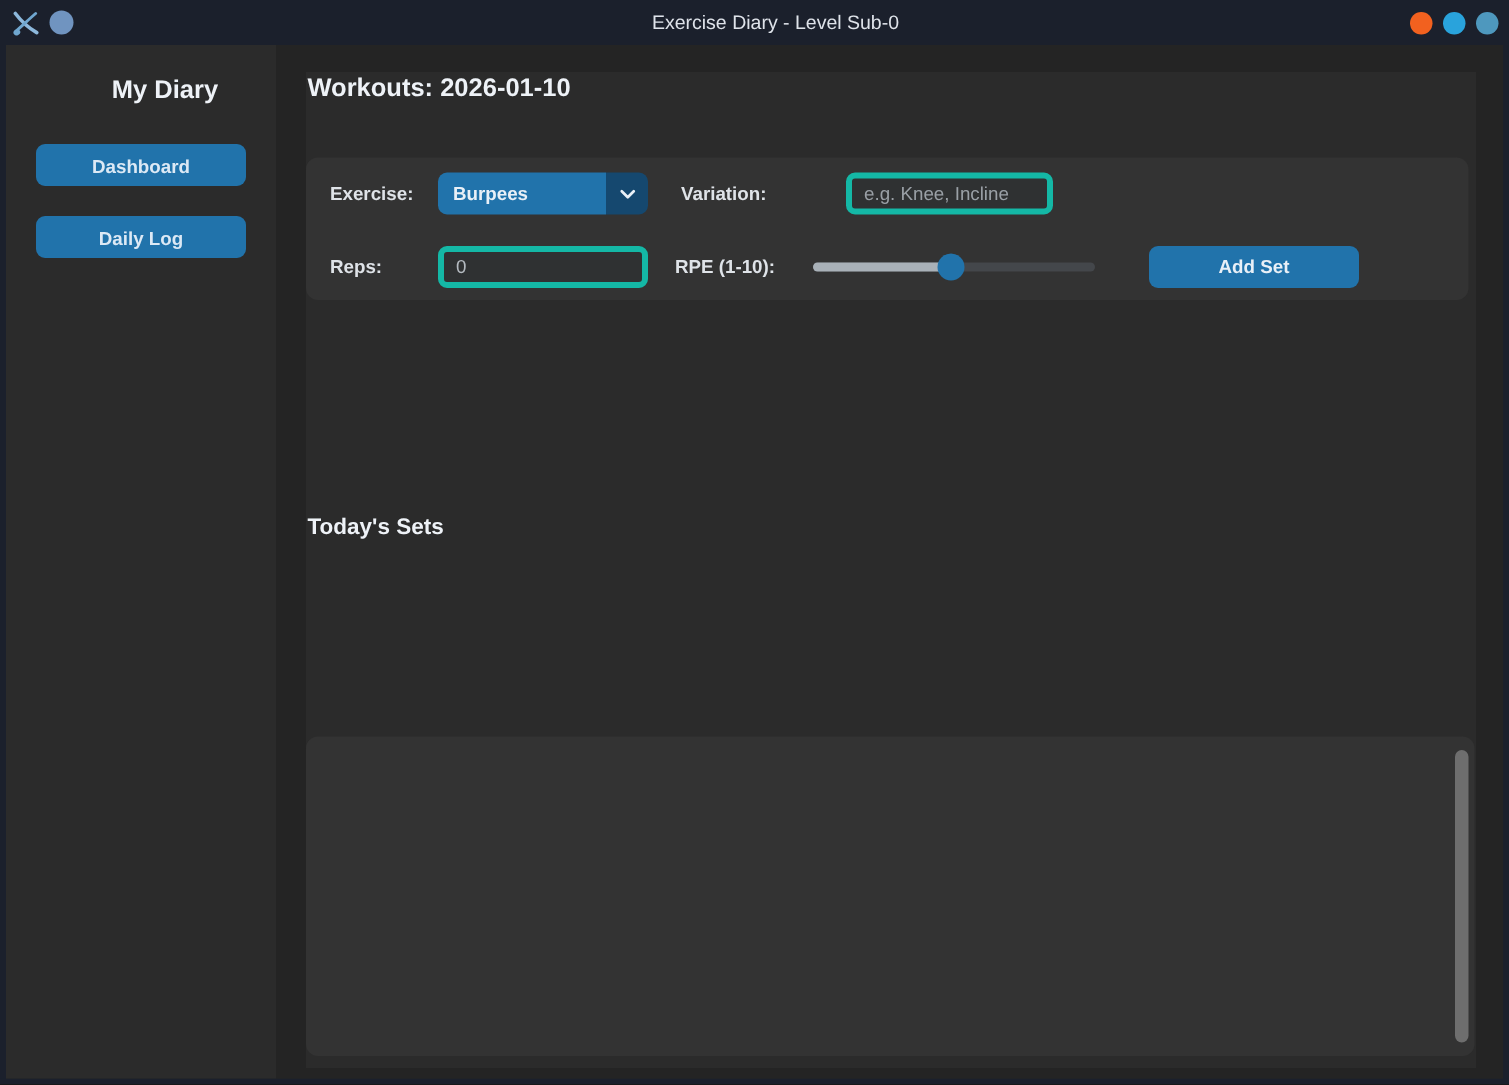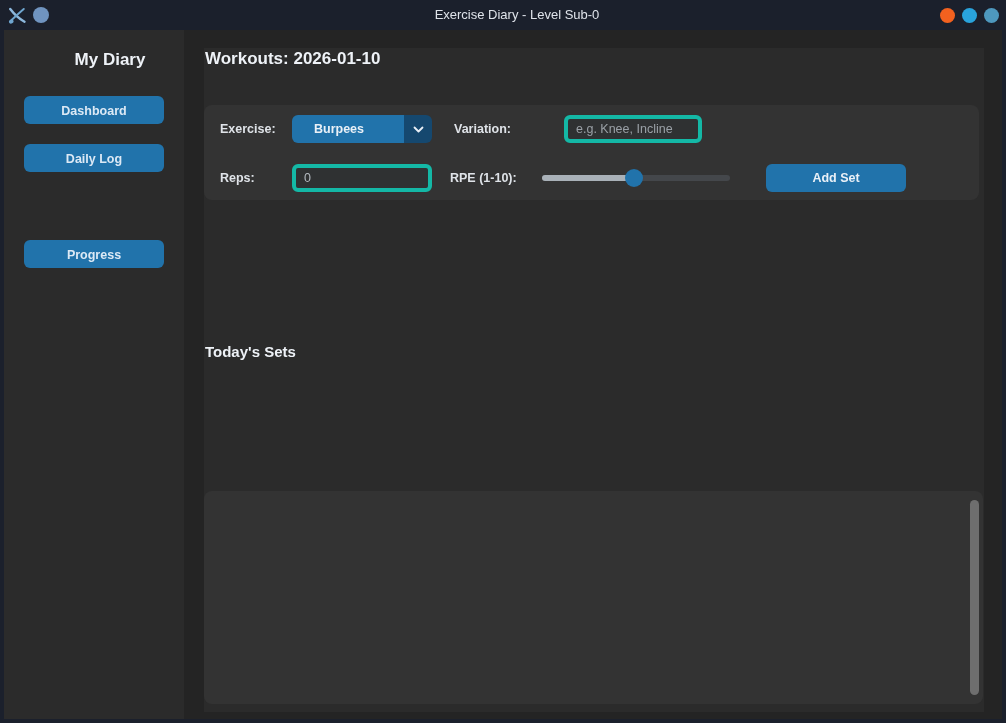--- a/index.html
+++ b/index.html
@@ -35,21 +35,21 @@
 
   
   .form-panel{position:absolute;top:57px;left:0;width:775px;height:95px;background:#333333;border-radius:8px;}
   .flabel{position:absolute;color:#dfe3e8;font-size:12.5px;font-weight:700;line-height:28px;height:28px;}
   .lbl-exercise{left:16px;top:10px;}
   .lbl-variation{left:250px;top:10px;}
   .lbl-reps{left:16px;top:59px;}
   .lbl-rpe{left:246px;top:59px;}
 
   .dropdown{position:absolute;left:88px;top:10px;width:140px;height:28px;display:flex;cursor:pointer;}
-  .dropdown-main{flex:1;background:#2173ab;color:#e9f0f7;font-size:12.5px;font-weight:600;line-height:28px;padding-left:22px;border-radius:6px 0 0 6px;overflow:hidden;}
+  .dropdown-main{flex:1;background:#2173ab;color:#e9f0f7;font-size:12.5px;font-weight:600;line-height:28px;padding-left:10px;border-radius:6px 0 0 6px;overflow:hidden;}
   .dropdown-btn{width:28px;background:#15486f;border-radius:0 6px 6px 0;display:flex;align-items:center;justify-content:center;}
 
   .entry{position:absolute;height:28px;background:#2f3132;border:4px solid #14b8a6;border-radius:6px;color:#b4bac0;font-size:12.5px;padding:0 8px;outline:none;}
   .entry::placeholder{color:#9aa0a6;}
   .entry-variation{left:360px;top:10px;width:138px;}
   .entry-reps{left:88px;top:59px;width:140px;}
 
   .slider{position:absolute;left:338px;top:70px;width:188px;height:6px;background:#44474b;border-radius:3px;cursor:pointer;}
   .slider-progress{position:absolute;left:0;top:0;height:6px;background:#a9b1b8;border-radius:3px;width:49%;}
   .slider-thumb{position:absolute;top:-6px;width:18px;height:18px;border-radius:50%;background:#2173ab;margin-left:-9px;left:49%;}
@@ -82,21 +82,20 @@
   </div>
 
   <div class="border-left"></div>
   <div class="border-right"></div>
   <div class="border-bottom"></div>
 
   <div class="sidebar">
     <div class="sidebar-heading">My Diary</div>
     <button class="nav-btn n0">Dashboard</button>
     <button class="nav-btn n1">Daily Log</button>
-    <button class="nav-btn n3">Progress</button>
   </div>
 
   <div class="main">
     <div class="page-frame">
       <div class="page-heading">Workouts: 2026-01-10</div>
 
       <div class="form-panel">
         <span class="flabel lbl-exercise">Exercise:</span>
 
         <div class="dropdown">

